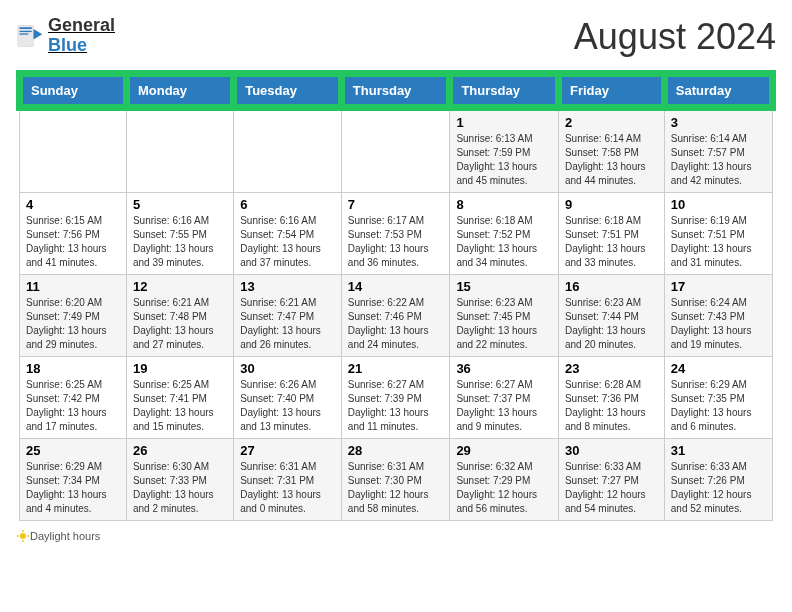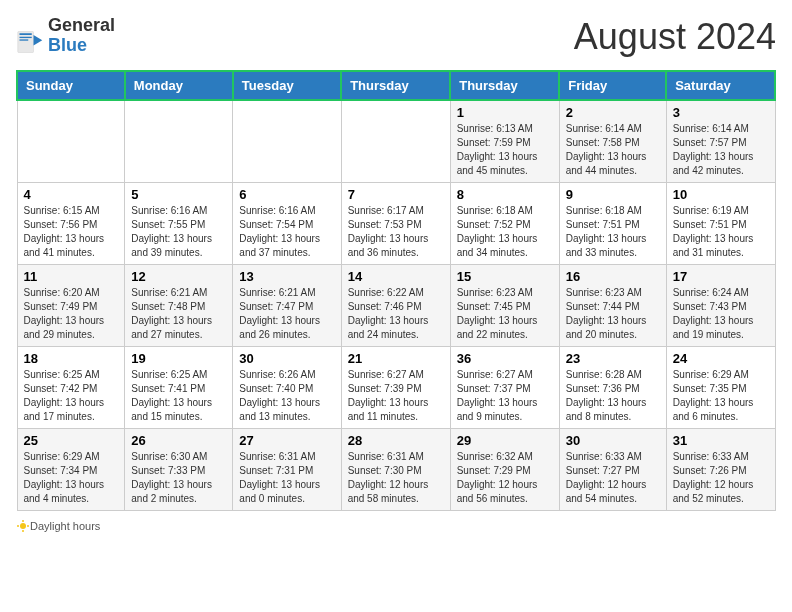--- a/index.html
+++ b/index.html
@@ -11,22 +11,23 @@
       padding: 16px;
     }
     .header {
       display: flex;
       justify-content: space-between;
       align-items: flex-start;
       margin-bottom: 12px;
     }
     .logo {
       display: flex;
-      align-items: flex-end;
+      align-items: center;
       gap: 4px;
+      text-decoration: underline;
     }
     .logo-text {
       font-size: 18px;
       font-weight: bold;
       color: #333;
       line-height: 1.1;
     }
     .logo-text span {
       color: #2b7bbf;
     }
@@ -52,21 +53,21 @@
       border-collapse: collapse;
       font-size: 11px;
     }
     thead tr th {
       background-color: #2b7bbf;
       color: #fff;
       text-align: left;
       padding: 6px 8px;
       font-size: 13px;
       font-weight: bold;
-      border: 2px solid #22c55e;
+      border: 7px solid #22c55e;
     }
     tbody tr td {
       border: 1px solid #ccc;
       vertical-align: top;
       padding: 4px 6px;
       width: 113px;
       min-height: 80px;
       background: #fff;
     }
     tbody tr:nth-child(odd) td {

